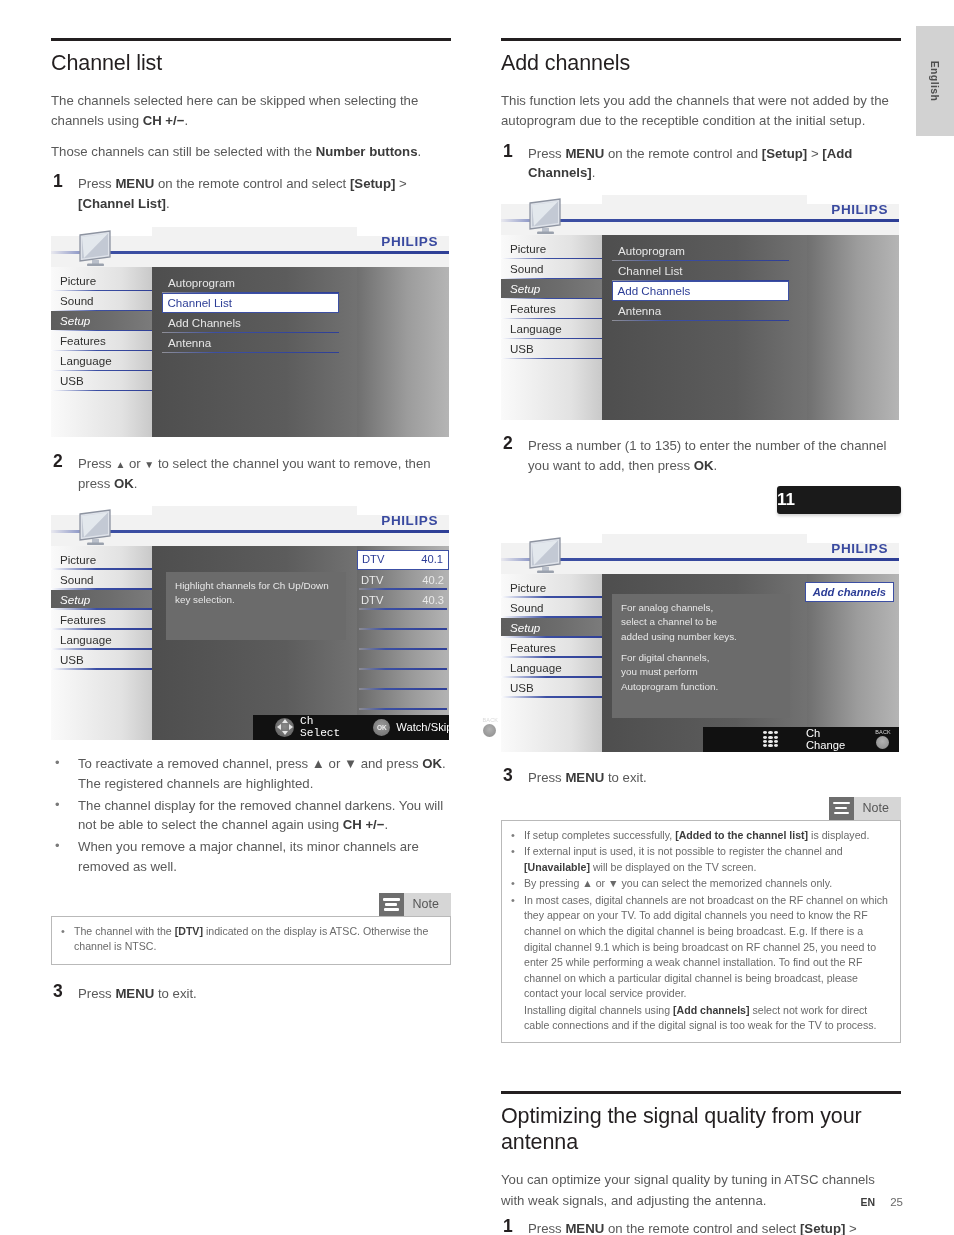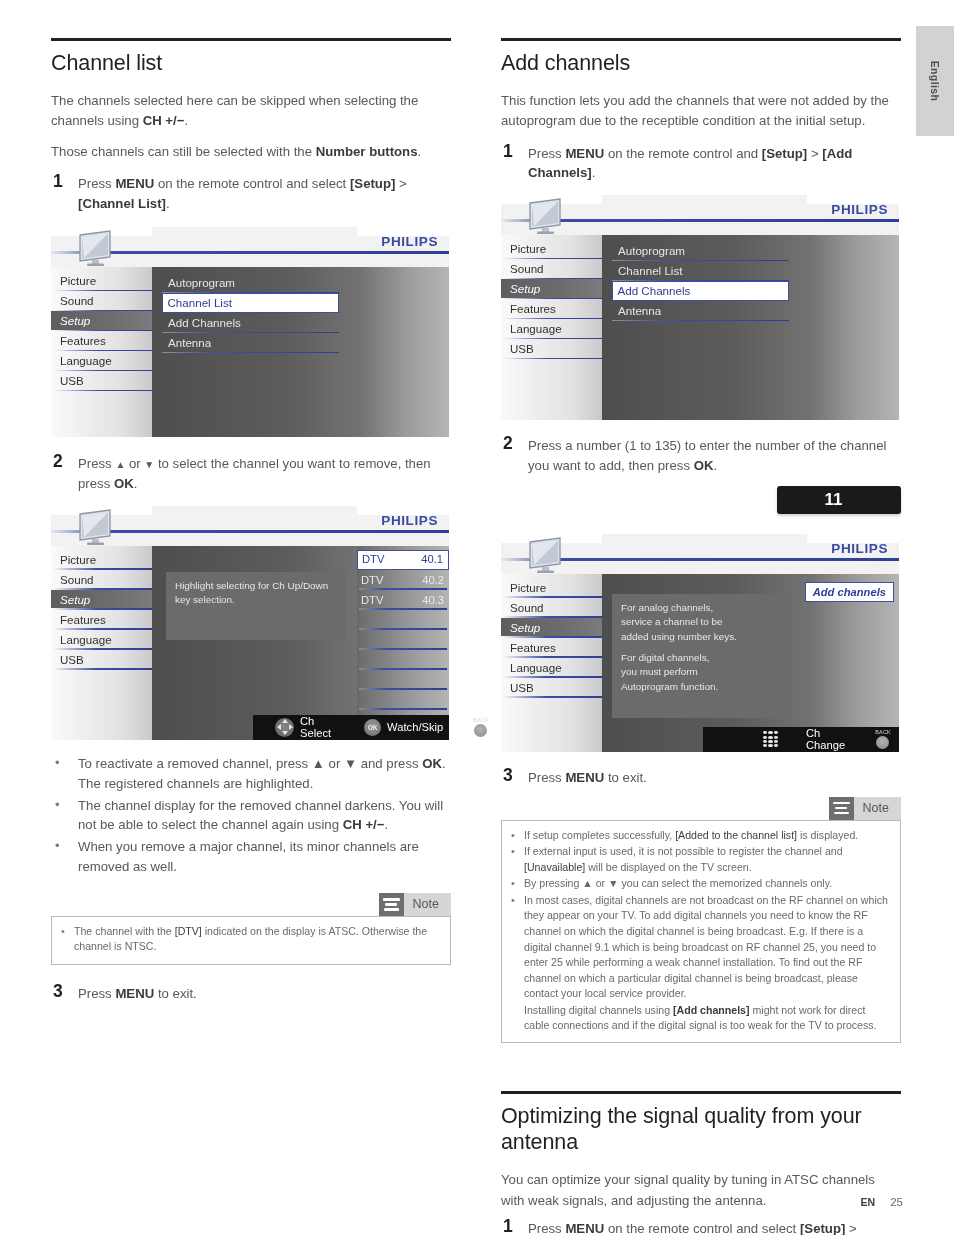--- a/index.html
+++ b/index.html
@@ -73,21 +73,21 @@
     padding:7px 9px 8px 4px;
   }
   .note-body ul { list-style:none; margin:0; padding:0; }
   .note-body li {
     position:relative; padding-left:18px; font-size:10.6px;
     line-height:1.47; color:#6a6a6a; margin-bottom:1px;
   }
   .note-body li:before {
     content:"\2022"; position:absolute; left:5px; top:-1px; color:#7d7d7d; font-size:11px;
   }
-  .note-body li .b { color:#3d3d3d; font-weight:normal; }
+  .note-body li .b { color:#3d3d3d; font-weight:bold; }
   .note-body .cont { padding-left:18px; font-size:10.6px; line-height:1.47; color:#6a6a6a; }
 
   
   .osd { position:relative; width:398px; background:#86efac; margin-top:12px;
          font-family:"Liberation Sans", sans-serif; }
   .osd-top { position:relative; height:40px; background:#f2f2f2; }
   .osd-top:after {
     content:""; position:absolute; left:0; right:0; bottom:13px; height:3px;
     background:linear-gradient(to right,#e9e9ef 0,#3c4fa3 14%,#2e3f96 100%);
   }
@@ -203,21 +203,21 @@
     position:absolute; bottom:0; left:3px; width:13px; height:13px;
     border-radius:50%; background:radial-gradient(circle at 50% 40%,#b3b3b3,#8a8a8a);
   }
   .numpad { width:15px; height:16px; flex:none; display:grid;
     grid-template-columns:repeat(3,1fr); grid-template-rows:repeat(4,1fr); gap:1.2px; }
   .numpad b { display:block; background:#e8e8e8; border-radius:50%; }
 
   
   .chbanner {
     position:absolute; width:124px; height:28px; background:#1a1a1a;
-    border-radius:3px; display:flex; align-items:center; justify-content:center;
+    border-radius:3px; display:flex; align-items:center; justify-content:flex-start;
     padding-right:11px; color:#ffffff; font-size:17px; font-weight:bold;
     box-shadow:0 2px 3px rgba(0,0,0,0.18);
   }
 
   
   .addlabel {
     position:absolute; background:#ffffff; border:1.5px solid #3c4fa3;
     color:#2c3d96; font-style:italic; font-size:11.2px; font-weight:bold;
     padding:2px 7px; line-height:14px;
   }
@@ -316,21 +316,21 @@
         <div class="osd-side">
           <div class="it">Picture</div>
           <div class="it">Sound</div>
           <div class="it sel">Setup</div>
           <div class="it">Features</div>
           <div class="it">Language</div>
           <div class="it">USB</div>
         </div>
         <div class="osd-main">
           <div class="osd-tip" style="left:14px;top:26px;width:180px;height:68px;">
-            <span>Highlight selecting for Ch Up/Down key selection.</span>
+            <span>Highlight channels for Ch Up/Down key selection.</span>
           </div>
           <div class="chlist">
             <div class="row sel">
               <span>DTV</span>
               <span>40.1</span>
             </div>
             <div class="row">
               <span>DTV</span>
               <span>40.2</span>
             </div>
@@ -338,21 +338,21 @@
               <span>DTV</span>
               <span>40.3</span>
             </div>
             <div class="row"></div>
             <div class="row"></div>
             <div class="row"></div>
             <div class="row"></div>
             <div class="row"></div>
           </div>
           <div class="keybar">
-            <div class="grp" style="margin-left:22px;">
+            <div class="grp" style="margin-left:22px;font-family:Liberation Mono, monospace;">
               <span class="dpad">
                   <span class="l"></span>
                   <span class="r"></span>
                 </span>
               <span>Ch Select</span>
             </div>
             <div class="grp" style="margin-left:33px;">
               <span class="okbtn">OK</span>
               <span>Watch/Skip</span>
             </div>
@@ -473,21 +473,21 @@
           <div class="it sel">Setup</div>
           <div class="it">Features</div>
           <div class="it">Language</div>
           <div class="it">USB</div>
         </div>
         <div class="osd-main">
           <div class="osd-rpane"></div>
           <div class="addlabel" style="right:5px;top:8px;">Add channels</div>
           <div class="osd-tip" style="left:10px;top:20px;width:178px;height:124px;z-index:2;">
             <div>For analog channels,</div>
-            <div>service a channel to be</div>
+            <div>select a channel to be</div>
             <div>added using number keys.</div>
             <div style="height:7px;"></div>
             <div>For digital channels,</div>
             <div>you must perform</div>
             <div>Autoprogram function.</div>
           </div>
           <div class="keybar" style="left:101px;right:0;">
             <div class="grp" style="margin-left:60px;gap:28px;">
               <span class="numpad">
                   <b></b>
@@ -531,21 +531,21 @@
           </span>
         <span class="lbl">Note</span>
       </div>
       <div class="note-body">
         <ul>
           <li><span>If setup completes successfully, </span><span class="b">[Added to the channel list]</span><span> is displayed.</span></li>
           <li><span>If external input is used, it is not possible to register the channel and </span><span class="b">[Unavailable]</span><span> will be displayed on the TV screen.</span></li>
           <li><span>By pressing ▲ or ▼ you can select the memorized channels only.</span></li>
           <li><span>In most cases, digital channels are not broadcast on the RF channel on which they appear on your TV. To add digital channels you need to know the RF channel on which the digital channel is being broadcast. E.g. If there is a digital channel 9.1 which is being broadcast on RF channel 25, you need to enter 25 while performing a weak channel installation. To find out the RF channel on which a particular digital channel is being broadcast, please contact your local service provider.</span></li>
         </ul>
-        <div class="cont"><span>Installing digital channels using </span><span class="b">[Add channels]</span><span> might not work for direct cable connections and if the digital signal is too weak for the TV to process.</span></div>
+        <div class="cont"><span>Installing digital channels using </span><span class="b">[Add channels]</span><span> select not work for direct cable connections and if the digital signal is too weak for the TV to process.</span></div>
       </div>
     </div>
 
     <div style="margin-top:48px;">
       <div class="rule"></div>
       <h1 class="sec">Optimizing the signal quality from your antenna</h1>
       <p class="body">You can optimize your signal quality by tuning in ATSC channels with weak signals, and adjusting the antenna.</p>
 
       <div class="steplist" style="margin-top:8px;">
         <div class="step">

